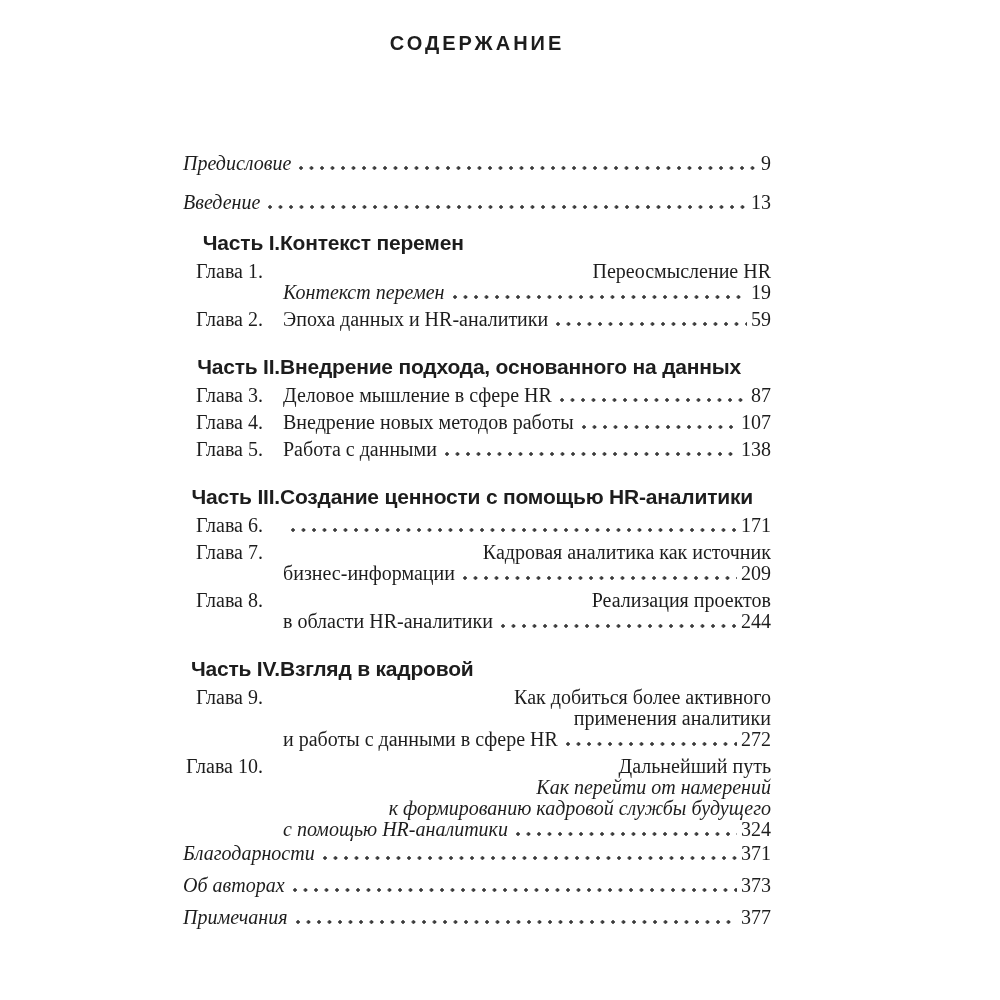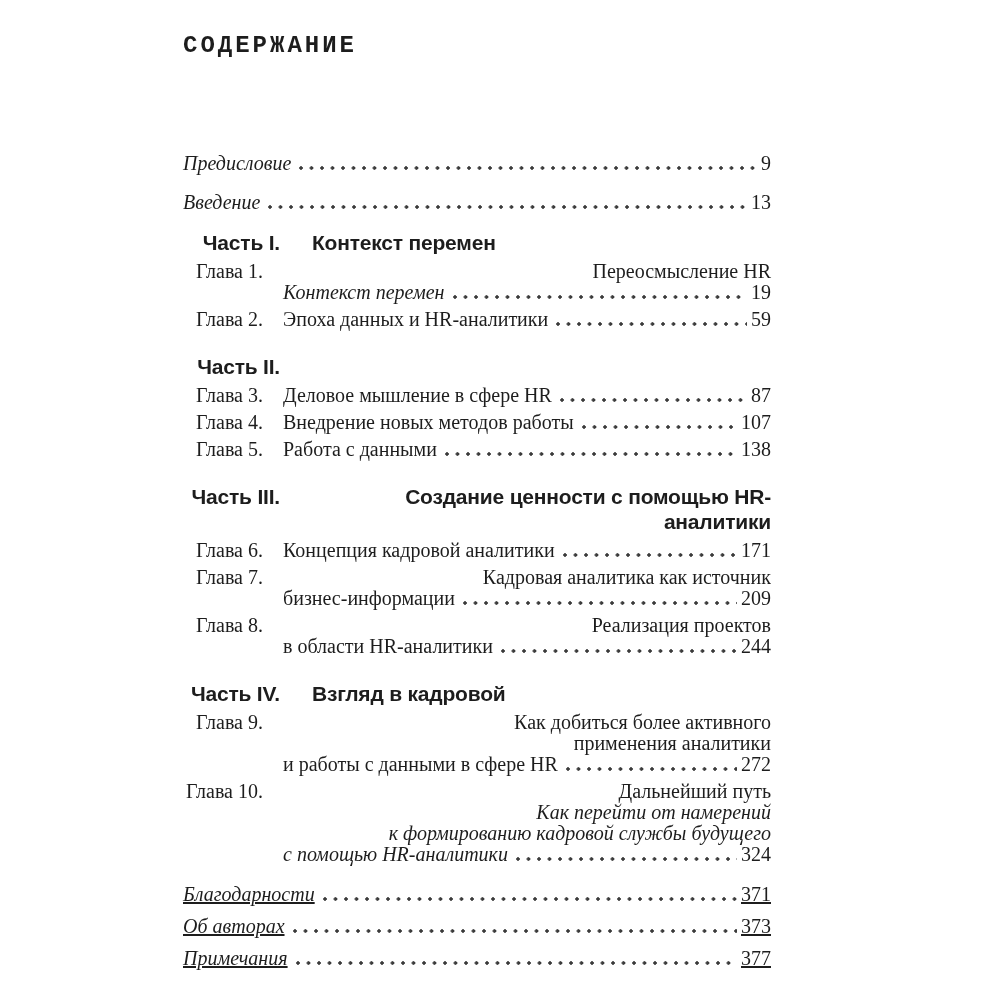--- a/index.html
+++ b/index.html
@@ -1,51 +1,51 @@
 <!DOCTYPE html>
 <html><head>
 <meta charset="utf-8">
 <style>
   * { margin:0; padding:0; box-sizing:border-box; }
   html,body { width:1000px; height:1000px; background:#ffffff; }
   body { font-family:"Liberation Serif", serif; color:#1d1d1d; }
   .page { position:relative; width:1000px; height:1000px; background:#ffffff; overflow:hidden; }
   h1.title {
     position:absolute; top:32px; left:183px; width:588px;
-    text-align:left; font-family:Liberation Mono, monospace;
-    font-size:24px; font-weight:700; letter-spacing:3px;
+    text-align:center; font-family:Liberation Sans, sans-serif;
+    font-size:20px; font-weight:700; letter-spacing:3px;
   }
   .toc {
     position:absolute; left:183px; top:150px; width:588px;
     font-size:20px; display:flex; flex-direction:column;text-align:right;
   }
   .row { display:flex; align-items:flex-end; }
   .italic { font-style:italic; }
   .pg { white-space:nowrap; }
   .leader {
     flex:1; height:4px; align-self:flex-end; margin:0 4px 4px 8px;
     background:radial-gradient(circle at 2px 2px, #3b3b3b 1.5px, rgba(0,0,0,0) 1.95px) left bottom / 10.5px 4px repeat-x;
   }
   .fm, .bm { line-height:26px; }
   .fm { margin-bottom:13px; }
   .bm { margin-bottom:6px; }
   .fm .leader, .bm .leader { margin-bottom:6px; }
   .front { margin-bottom:-22px; }
   .part { margin-top:24px; display:flex; flex-direction:column; }
   .part-head {
     font-family:"Liberation Sans", sans-serif; font-weight:700;
-    font-size:21px; line-height:25px; display:flex; letter-spacing:-0.2px;gap:32px;
+    font-size:21px; line-height:25px; display:flex; letter-spacing:-0.2px;
   }
   .part-num { width:97px; flex:none; }
   .chapter { display:flex; margin-top:6px; }
   .chapter:first-of-type { margin-top:7px; }
   .ch-num { width:80px; flex:none; line-height:21px;font-family:Liberation Serif, serif; }
   .ch-body { flex:1; }
   .line { line-height:21px;margin-left:20px; }
-  .back { margin-top:16px;text-decoration:underline; }
+  .back { margin-top:0; }
 </style>
 </head>
 <body>
 
 <div class="page">
   <h1 class="title">СОДЕРЖАНИЕ</h1>
   <div class="toc" id="toc">
       <div class="front">
         <div class="row fm">
           <span class="italic">Предисловие</span>
@@ -81,20 +81,21 @@
               <span>Эпоха данных и HR-аналитики</span>
               <span class="leader"></span>
               <span class="pg">59</span>
             </div>
           </div>
         </div>
       </div>
       <div class="part">
         <div class="part-head">
           <span class="part-num">Часть II.</span>
+          <span class="part-title">Внедрение подхода, основанного на данных</span>
         </div>
         <div class="chapter">
           <span class="ch-num">Глава 3.</span>
           <div class="ch-body">
             <div class="line row">
               <span>Деловое мышление в сфере HR</span>
               <span class="leader"></span>
               <span class="pg">87</span>
             </div>
           </div>
@@ -122,21 +123,20 @@
       </div>
       <div class="part">
         <div class="part-head">
           <span class="part-num">Часть III.</span>
           <span class="part-title">Создание ценности с помощью HR-аналитики</span>
         </div>
         <div class="chapter">
           <span class="ch-num">Глава 6.</span>
           <div class="ch-body">
             <div class="line row">
-              <span>Концепция кадровой аналитики</span>
               <span class="leader"></span>
               <span class="pg">171</span>
             </div>
           </div>
         </div>
         <div class="chapter">
           <span class="ch-num">Глава 7.</span>
           <div class="ch-body">
             <div class="line">Кадровая аналитика как источник</div>
             <div class="line row">

